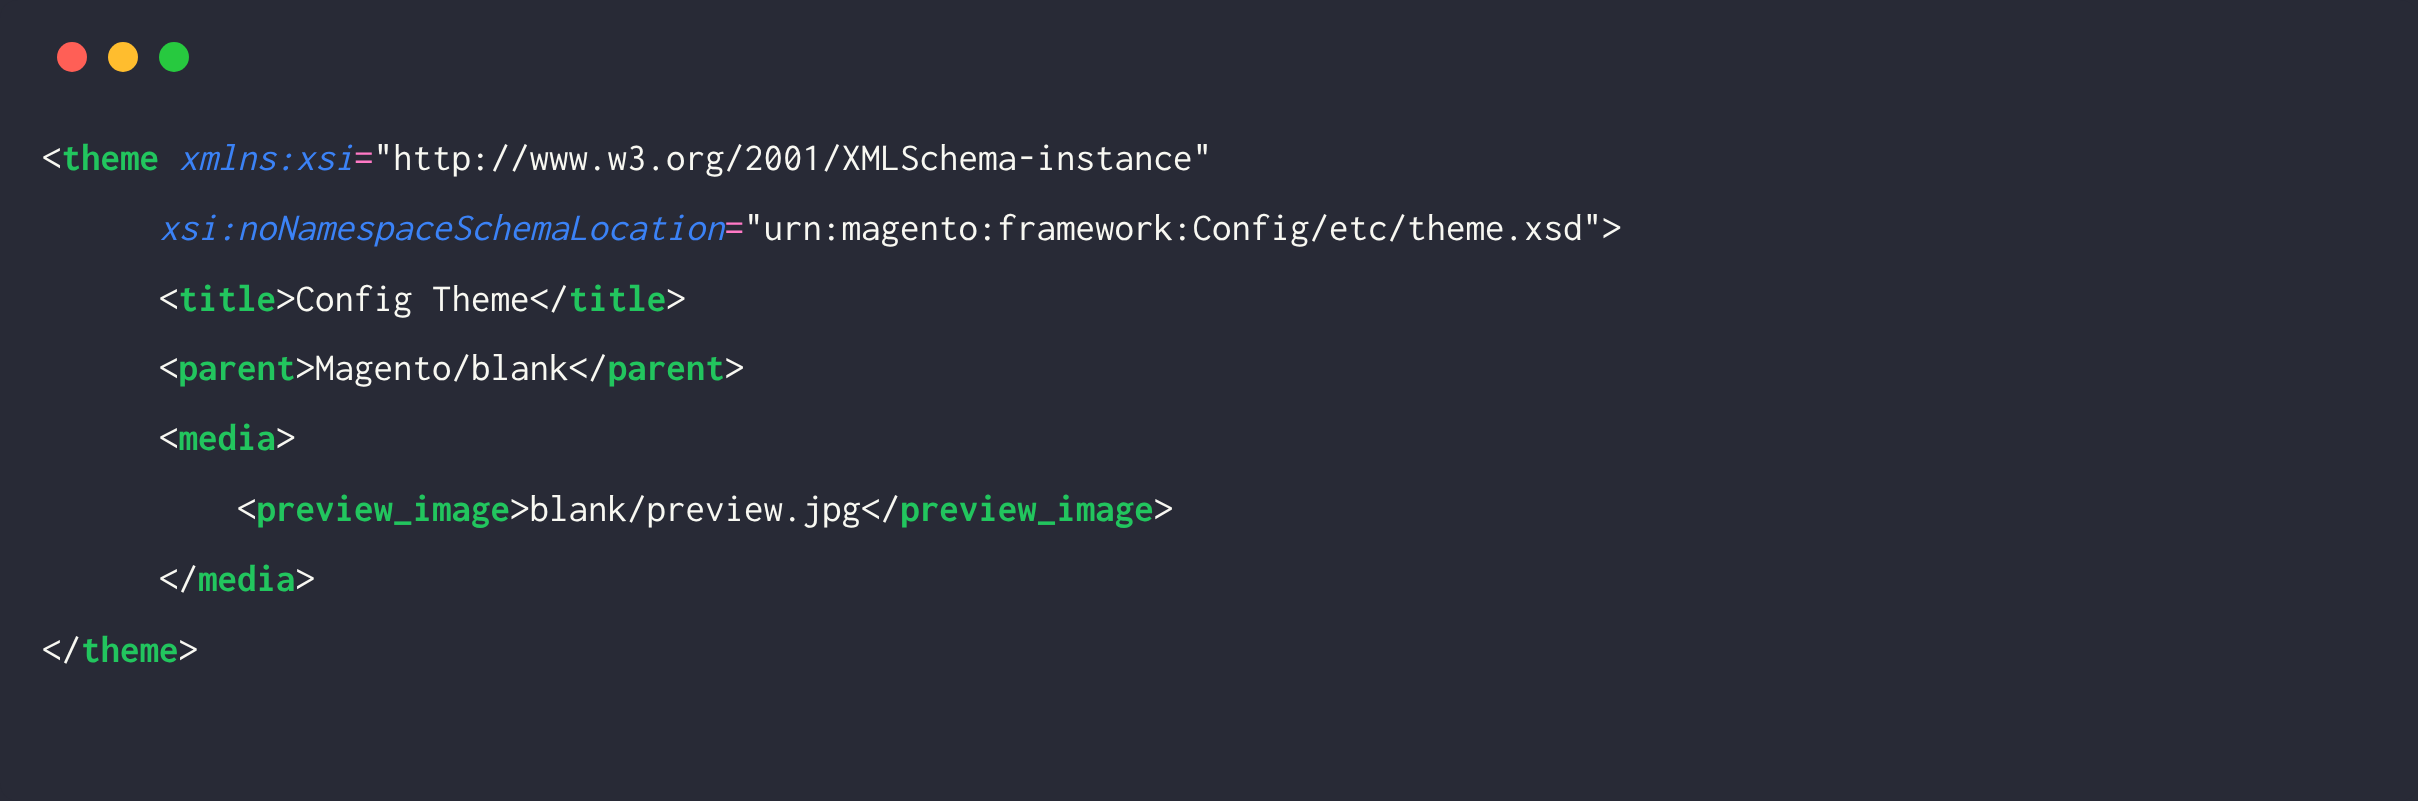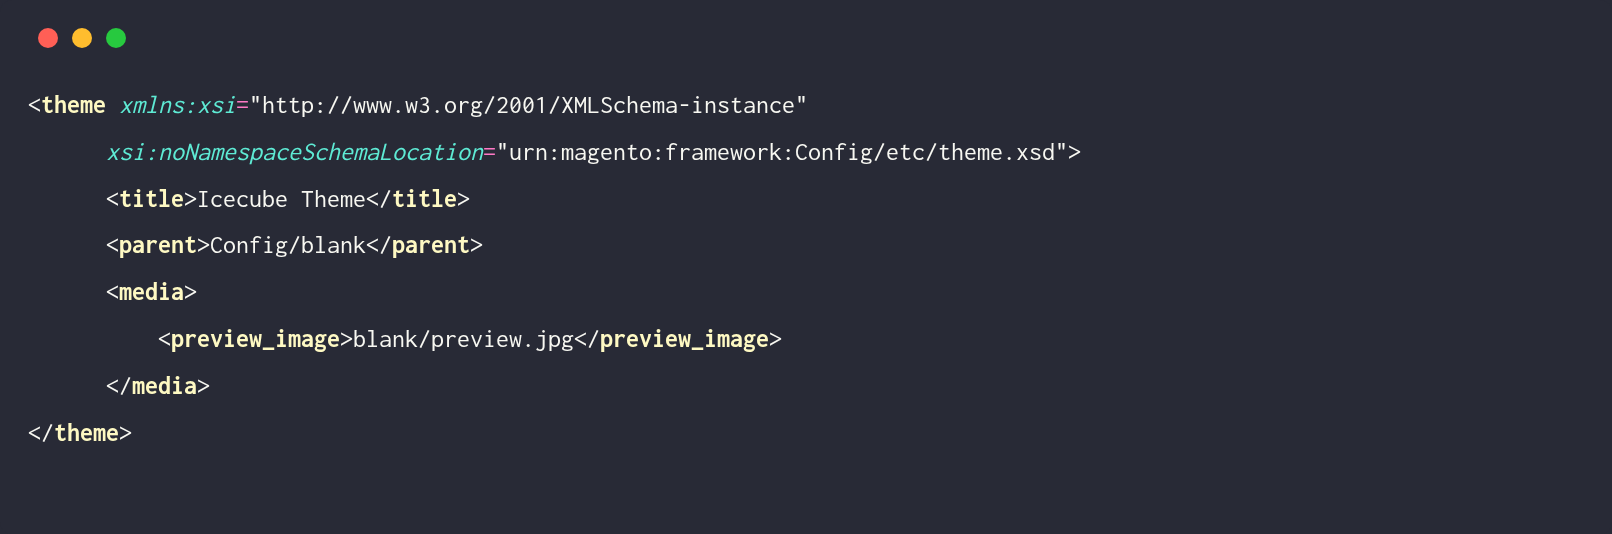--- a/index.html
+++ b/index.html
@@ -37,36 +37,36 @@
     .tl-green { background: #27c93f; }
     .code {
       font-size: 26px;
       line-height: 1.8;
       color: #f8f8f2;
       white-space: pre;
       font-weight: 400;
       padding-left: 0px;
     }
     .punct { color: #f8f8f2; }
-    .tag { color: #fef9c3; font-weight: 700; }
-    .attr { color: #5eead4; font-style: italic; margin-top: 25px; }
+    .tag { color: #22c55e; font-weight: 700; }
+    .attr { color: #3b82f6; font-style: italic; margin-top: 25px; }
     .eq { color: #ff79c6; }
     .str { color: #f8f8f2; }
     .text { color: #f8f8f2; }
   </style>
 </head>
 <body>
 
 <div class="window">
   <div class="traffic-lights">
     <div class="traffic-light tl-red"></div>
     <div class="traffic-light tl-yellow"></div>
     <div class="traffic-light tl-green"></div>
   </div>
   <div class="code"><span class="punct">&lt;</span><span class="tag">theme</span> <span class="attr">xmlns:xsi</span><span class="eq">=</span><span class="str">"http://www.w3.org/2001/XMLSchema-instance"</span>
       <span class="attr">xsi:noNamespaceSchemaLocation</span><span class="eq">=</span><span class="str">"urn:magento:framework:Config/etc/theme.xsd"</span><span class="punct">&gt;</span>
-      <span class="punct">&lt;</span><span class="tag">title</span><span class="punct">&gt;</span><span class="text">Icecube Theme</span><span class="punct">&lt;/</span><span class="tag">title</span><span class="punct">&gt;</span>
-      <span class="punct">&lt;</span><span class="tag">parent</span><span class="punct">&gt;</span><span class="text">Config/blank</span><span class="punct">&lt;/</span><span class="tag">parent</span><span class="punct">&gt;</span>
+      <span class="punct">&lt;</span><span class="tag">title</span><span class="punct">&gt;</span><span class="text">Config Theme</span><span class="punct">&lt;/</span><span class="tag">title</span><span class="punct">&gt;</span>
+      <span class="punct">&lt;</span><span class="tag">parent</span><span class="punct">&gt;</span><span class="text">Magento/blank</span><span class="punct">&lt;/</span><span class="tag">parent</span><span class="punct">&gt;</span>
       <span class="punct">&lt;</span><span class="tag">media</span><span class="punct">&gt;</span>
           <span class="punct">&lt;</span><span class="tag">preview_image</span><span class="punct">&gt;</span><span class="text">blank/preview.jpg</span><span class="punct">&lt;/</span><span class="tag">preview_image</span><span class="punct">&gt;</span>
       <span class="punct">&lt;/</span><span class="tag">media</span><span class="punct">&gt;</span>
 <span class="punct">&lt;/</span><span class="tag">theme</span><span class="punct">&gt;</span></div>
 </div>
 
 </body></html>

